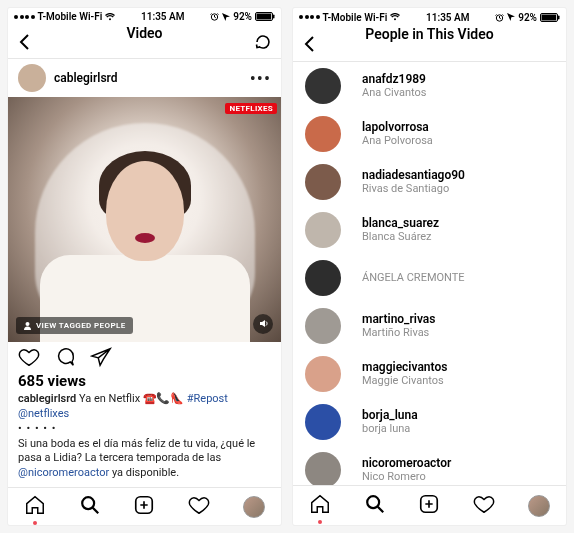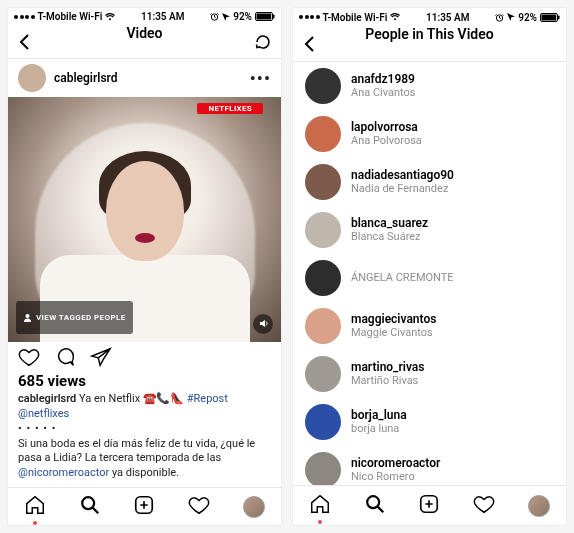--- a/index.html
+++ b/index.html
@@ -70,31 +70,31 @@
   .author .uname { font-size:12px; font-weight:600; flex:1; }
   .more { font-size:18px; letter-spacing:1px; color:#222; }
   
   .media {
     position:relative;
     height:258px;
     background: radial-gradient(circle at 50% 42%, #f2e7df 0%, #eadfd6 28%, #a69285 60%, #5a4a40 100%);
     overflow:hidden;
   }
   .media .netflix-tag {
-    position:absolute; top:6px; right:18px;
+    position:absolute; top:6px; right:4px;
     color:#fff; background:#e50914;
     font-size:8px; font-weight:700;
-    padding:1px 11px; border-radius:2px;
+    padding:1px 4px; border-radius:2px;
     letter-spacing:0.3px;
   }
   .media .tag-btn {
     position:absolute; left:8px; bottom:8px;
     background:rgba(0,0,0,0.55);
     color:#fff; font-size:8px; font-weight:600;
-    padding:12px 7px; border-radius:3px;
+    padding:4px 7px; border-radius:3px;
     display:flex; align-items:center; gap:4px;
     letter-spacing:0.4px;
   }
   .media .sound {
     position:absolute; right:8px; bottom:8px;
     width:20px; height:20px;
     background:rgba(0,0,0,0.55);
     border-radius:50%;
     display:flex; align-items:center; justify-content:center;
   }
@@ -148,21 +148,21 @@
   .tabbar .dot { position:absolute; bottom:-5px; left:50%; transform:translateX(-50%);
     width:4px;height:4px;border-radius:50%; background:#ed4956; }
   .tab-avatar {
     width:22px;height:22px;border-radius:50%;
     background:linear-gradient(135deg,#b98 0%, #876 100%);
     border:1px solid #999;
   }
   
   .plist { flex:1; overflow:hidden; }
   .prow {
-    display:flex; align-items:center; gap:10px;
+    display:flex; align-items:center; gap:21px;
     padding:6px 12px;
   }
   .pav {
     width:36px;height:36px;border-radius:50%;
     flex-shrink:0;
   }
   .pav.c0{background:#333;} .pav.c1{background:#c96a4a;}
   .pav.c2{background:#7c5b4b;} .pav.c3{background:#bfb6ac;}
   .pav.c4{background:#2d2d2d;} .pav.c5{background:#9f9a94;}
   .pav.c6{background:#d9a18a;} .pav.c7{background:#8d8781;}
@@ -379,51 +379,51 @@
         <div class="pav c1"></div>
         <div>
           <div class="u">lapolvorrosa</div>
           <div class="n">Ana Polvorosa</div>
         </div>
       </div>
       <div class="prow">
         <div class="pav c2"></div>
         <div>
           <div class="u">nadiadesantiago90</div>
-          <div class="n">Nadia de Fernandez</div>
+          <div class="n">Rivas de Santiago</div>
         </div>
       </div>
       <div class="prow">
         <div class="pav c3"></div>
         <div>
           <div class="u">blanca_suarez</div>
           <div class="n">Blanca Suárez</div>
         </div>
       </div>
       <div class="prow">
         <div class="pav c4"></div>
         <div>
           <div class="n">ÁNGELA CREMONTE</div>
         </div>
       </div>
       <div class="prow">
+        <div class="pav c5"></div>
+        <div>
+          <div class="u">martino_rivas</div>
+          <div class="n">Martiño Rivas</div>
+        </div>
+      </div>
+      <div class="prow">
         <div class="pav c6"></div>
         <div>
           <div class="u">maggiecivantos</div>
           <div class="n">Maggie Civantos</div>
         </div>
       </div>
       <div class="prow">
-        <div class="pav c5"></div>
-        <div>
-          <div class="u">martino_rivas</div>
-          <div class="n">Martiño Rivas</div>
-        </div>
-      </div>
-      <div class="prow">
         <div class="pav c8"></div>
         <div>
           <div class="u">borja_luna</div>
           <div class="n">borja luna</div>
         </div>
       </div>
       <div class="prow">
         <div class="pav c7"></div>
         <div>
           <div class="u">nicoromeroactor</div>

